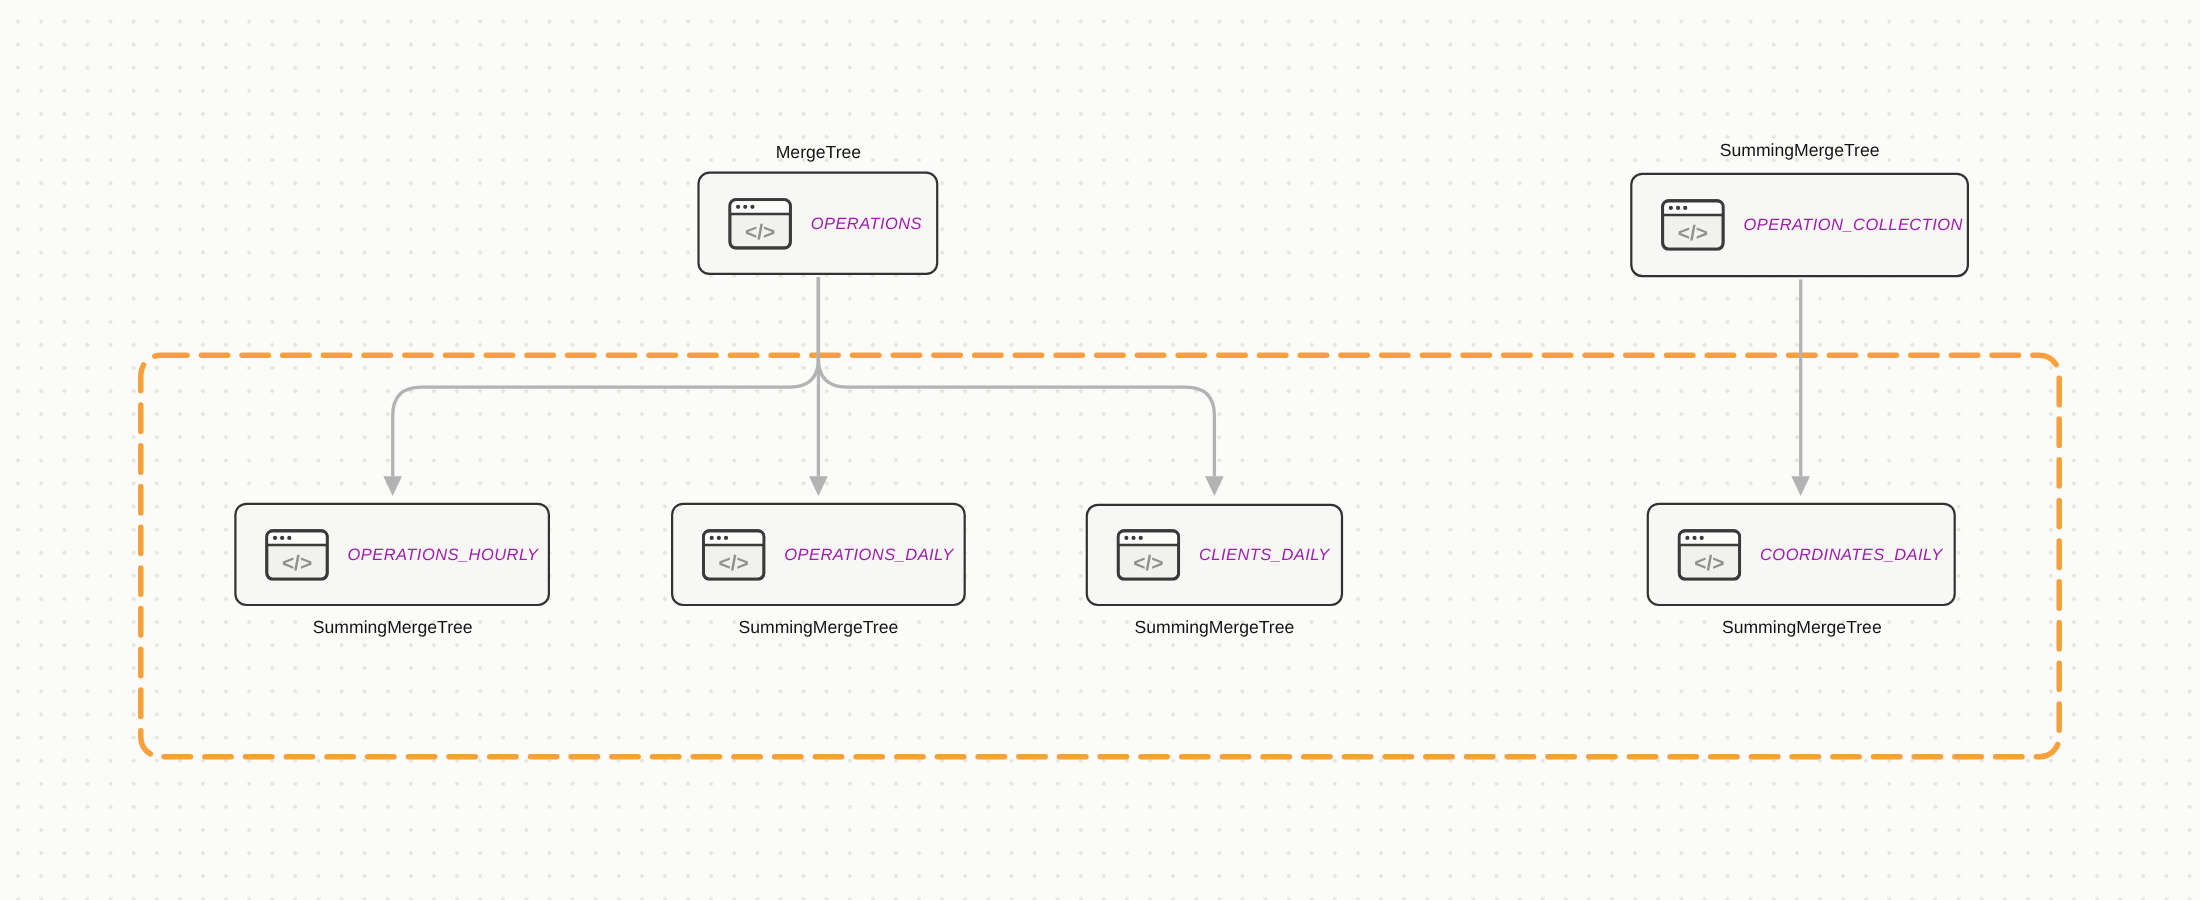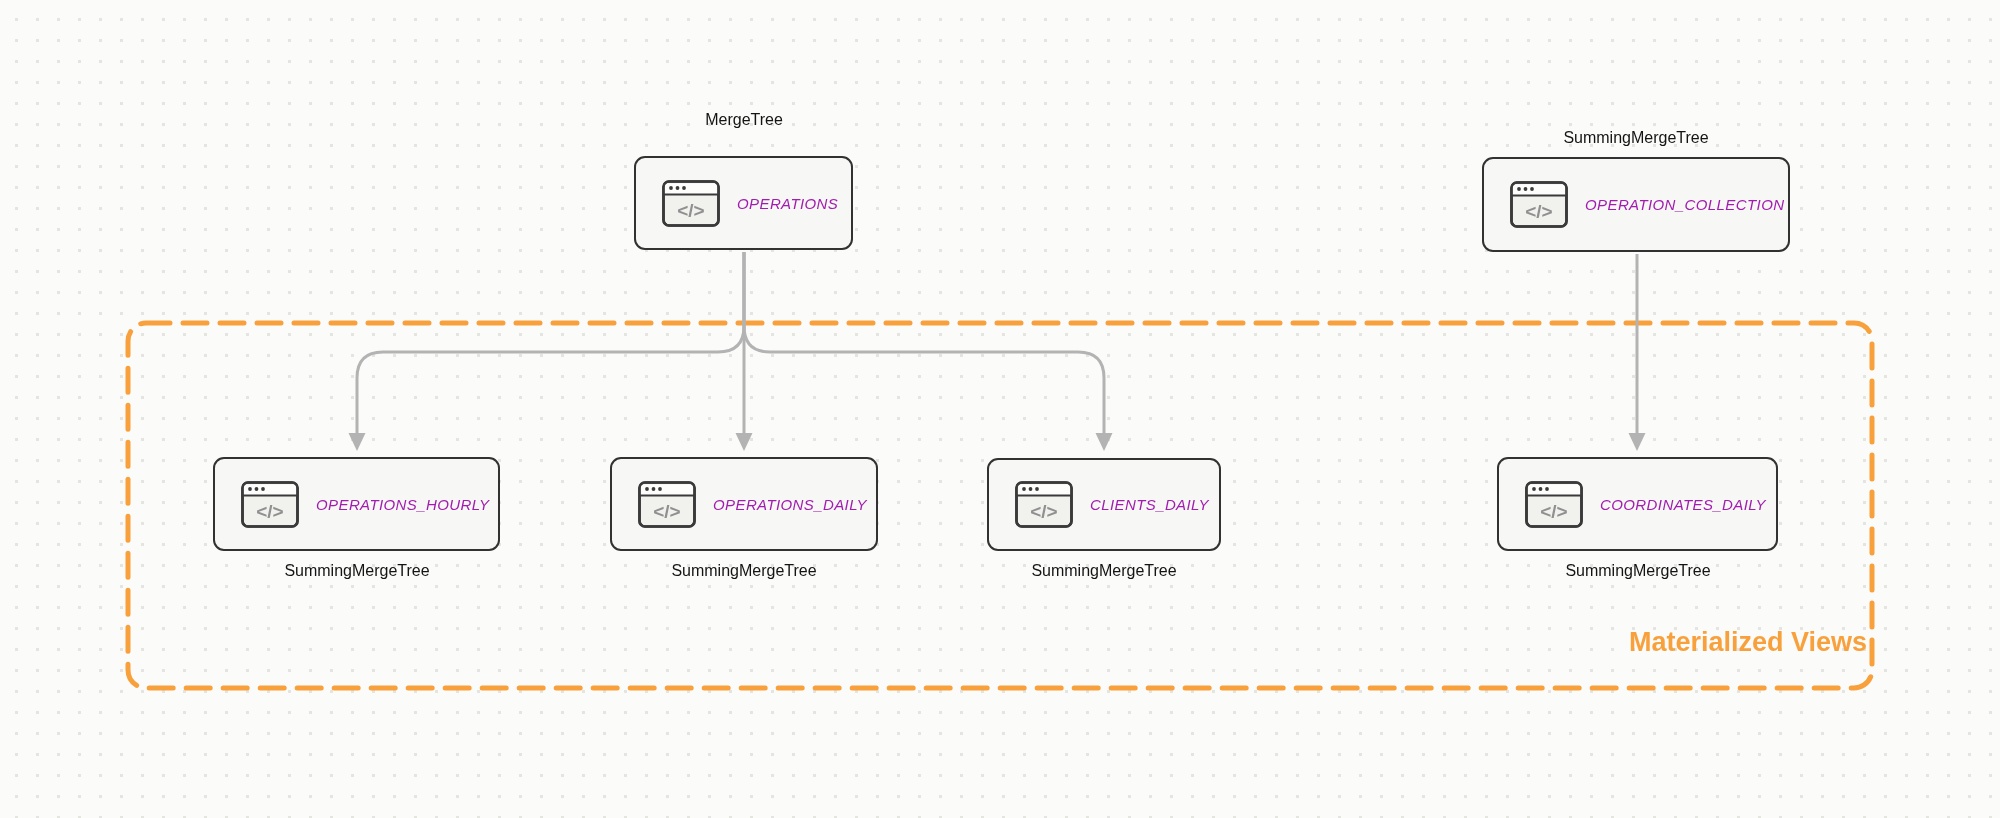--- a/index.html
+++ b/index.html
@@ -77,21 +77,21 @@
     <path d="M744 252 V433" fill="none" stroke="#B3B3B3" stroke-width="3"></path>
     <path d="M744 451 L735.5 433 L752.5 433 Z" fill="#B3B3B3"></path>
 
     <path d="M744 252 V326 Q744 352 770 352 H1078 Q1104 352 1104 378 V433" fill="none" stroke="#B3B3B3" stroke-width="3"></path>
     <path d="M1104 451 L1095.5 433 L1112.5 433 Z" fill="#B3B3B3"></path>
 
     <path d="M1637 254 V433" fill="none" stroke="#B3B3B3" stroke-width="3"></path>
     <path d="M1637 451 L1628.5 433 L1645.5 433 Z" fill="#B3B3B3"></path>
   </svg>
 
-  <div class="engine-label" style="left:744px; top:111px;">MergeTree</div>
+  <div class="engine-label" style="left:744px; top:131px;">MergeTree</div>
   <div class="engine-label" style="left:1636px; top:129px;">SummingMergeTree</div>
 
   <div class="node" style="left:634px; top:156px; width:219px; height:94px;">
     <svg class="win-icon" width="58" height="47" viewBox="0 0 58 47">
       <rect x="1.5" y="1.5" width="55" height="44" rx="5.5" fill="#F1F1EE" stroke="#3A3A3A" stroke-width="2.6"></rect>
       <path d="M2.5 3.5 H55.5 V14 H2.5 Z" fill="#FDFDFC"></path>
       <rect x="1.5" y="1.5" width="55" height="44" rx="5.5" fill="none" stroke="#3A3A3A" stroke-width="2.6"></rect>
       <line x1="2" y1="14.5" x2="56" y2="14.5" stroke="#3A3A3A" stroke-width="2.2"></line>
       <circle cx="9" cy="8" r="1.9" fill="#3A3A3A"></circle>
         <circle cx="15.5" cy="8" r="1.9" fill="#3A3A3A"></circle>
@@ -169,15 +169,14 @@
       <text class="icon-glyph" x="29" y="37" text-anchor="middle" font-size="19" fill="#909090">&lt;/&gt;</text>
     </svg>
     <span class="node-label">COORDINATES_DAILY</span>
   </div>
 
   <div class="engine-label" style="left:357px; top:562px;">SummingMergeTree</div>
   <div class="engine-label" style="left:744px; top:562px;">SummingMergeTree</div>
   <div class="engine-label" style="left:1104px; top:562px;">SummingMergeTree</div>
   <div class="engine-label" style="left:1638px; top:562px;">SummingMergeTree</div>
 
-  <div class="region-label" style="left:1629px; top:627px;">Materialized Views</div>
 
 </div>
 
 </body></html>

